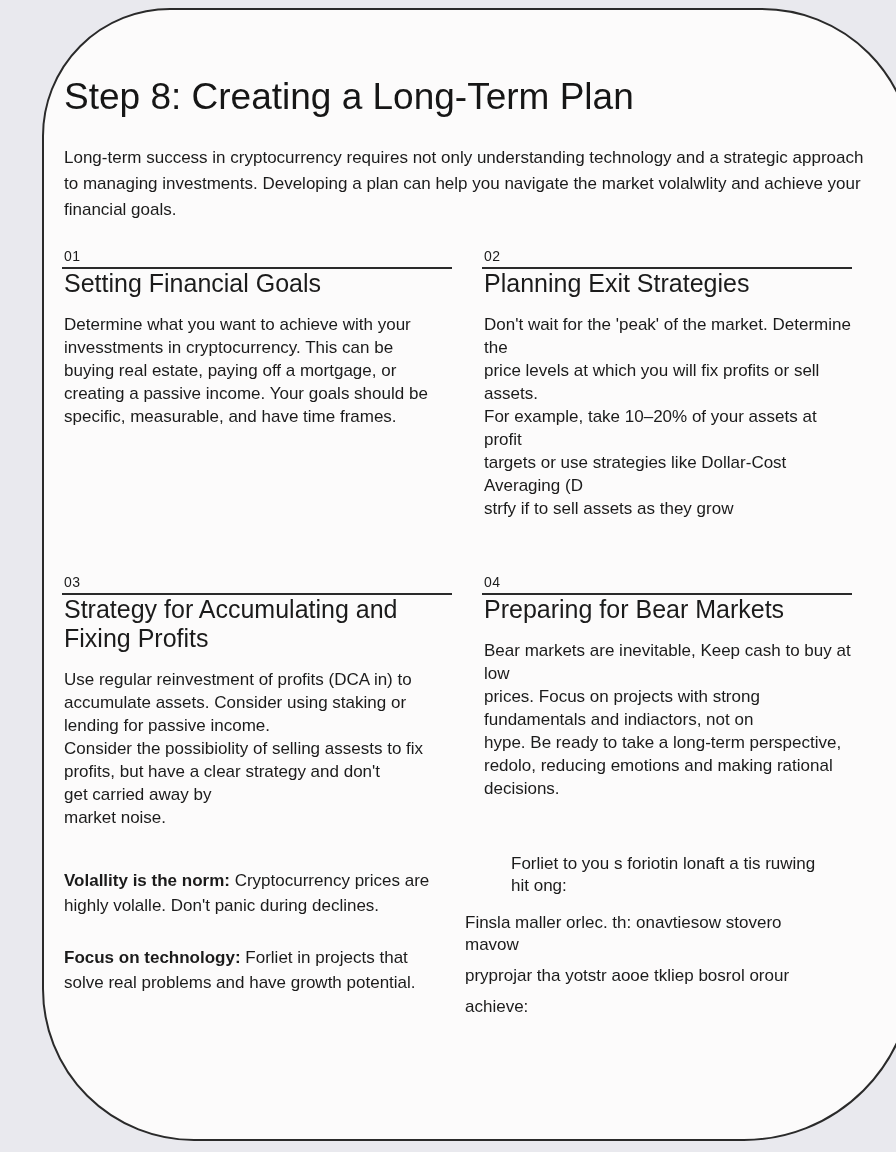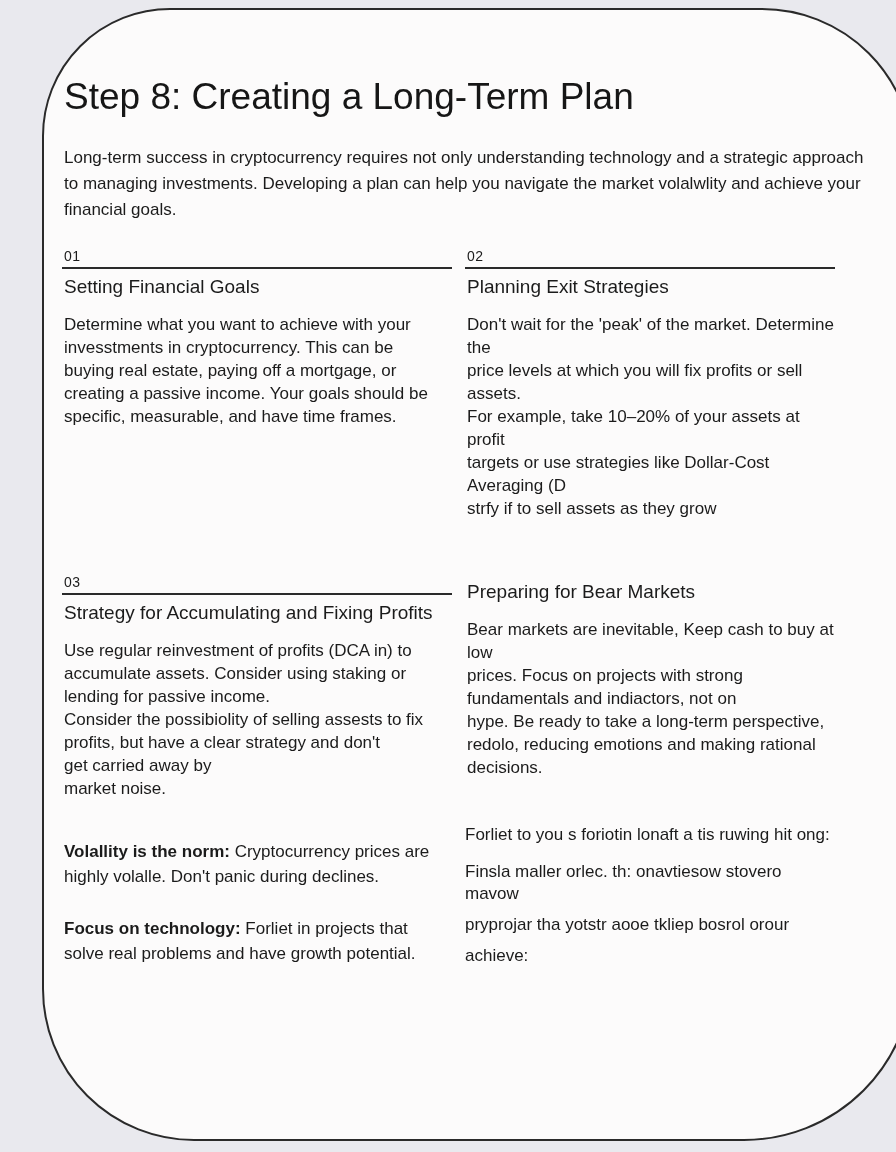--- a/index.html
+++ b/index.html
@@ -28,31 +28,31 @@
   }
   .intro {
     margin:27px 0 0 2px;
     font-size:17px; line-height:26px;
     white-space:pre-line;
   }
 
   .grid {
     display:grid;
     grid-template-columns:390px 370px;
-    column-gap:13px;
+    column-gap:30px;
     margin-top:25px;
   }
   .grid.row2 { margin-top:54px; }
 
   .sec-num {
     font-size:14px; letter-spacing:0.5px;
     border-bottom:2px solid #2a2a2a;
     padding:0 0 3px 2px;
   }
-  .sec-title { font-size:19px; margin-top:7px; padding-left:2px; }
+  .sec-title { font-size:25px; margin-top:0; padding-left:2px; }
   .sec-body {
     font-size:17px; line-height:23px;
     margin-top:15px; padding-left:2px;
     white-space:pre-line;
   }
 
   .importance-heading { font-size:20px; margin:58px 0 0 2px; }
 
   .bottom-grid {
     display:grid;
@@ -64,21 +64,21 @@
     font-size:17px; line-height:25px;
     white-space:pre-line;
     padding-left:2px;
   }
   .imp-item .lead { font-weight:700; }
   .imp-item.gap-a { margin-bottom:27px; }
   .imp-item.gap-b { margin-bottom:42px; }
 
   .side-text { font-size:17px; padding-top:2px; }
   .side-line { line-height:22px; margin-bottom:9px; }
-  .side-line:first-child { margin-bottom:15px; }
+  .side-line:first-child { margin-bottom:15px;margin-left:46px; }
 </style>
 </head>
 <body>
 
 <div class="page">
   <div class="content">
 
     <h1 class="page-title">Step 8: Creating a Long-Term Plan</h1>
 
     <p class="intro">Long-term success in cryptocurrency requires not only understanding technology and a strategic approach
@@ -112,20 +112,21 @@
         <div class="sec-title">Strategy for Accumulating and Fixing Profits</div>
         <div class="sec-body">Use regular reinvestment of profits (DCA in) to
 accumulate assets. Consider using staking or
 lending for passive income.
 Consider the possibiolity of selling assests to fix
 profits, but have a  clear  strategy  and don't
 get  carried  away  by
 market noise.</div>
       </div>
       <div class="sec">
+        <div class="sec-num">04</div>
         <div class="sec-title">Preparing for Bear Markets</div>
         <div class="sec-body">Bear markets are inevitable, Keep cash to buy at low
 prices. Focus on projects with strong
 fundamentals and indiactors, not on
 hype.  Be ready to take a long-term perspective,
 redolo, reducing emotions and making rational
 decisions.</div>
       </div>
     </div>
 

